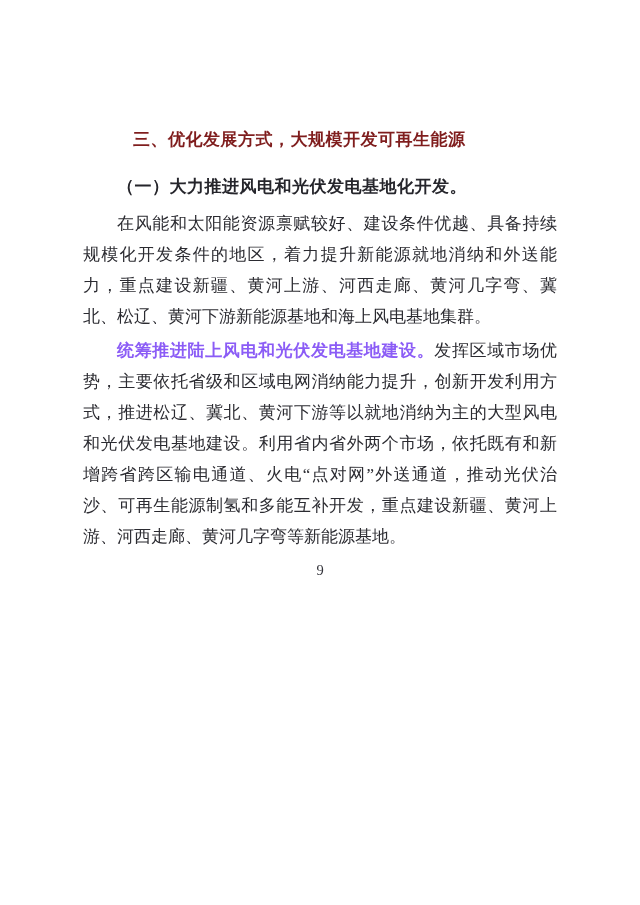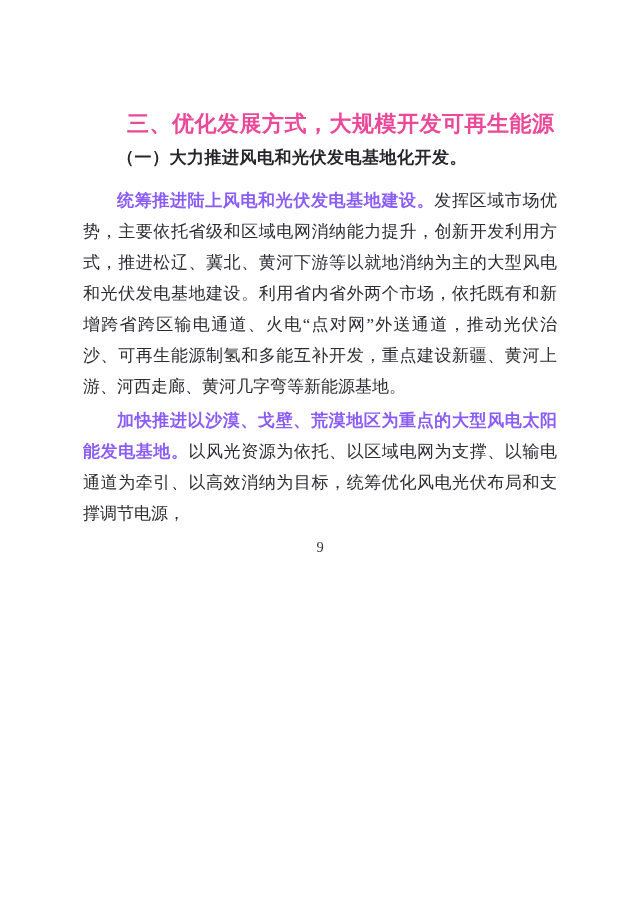--- a/index.html
+++ b/index.html
@@ -14,37 +14,37 @@
     background: #ffffff;
     box-sizing: border-box;
     padding: 108px 83px 0 83px;
     font-family: "Liberation Serif", serif;
     font-size: 17px;
     line-height: 31px;
     color: #2b2b31;
     overflow: hidden;
   }
   .section-heading {
-    margin: 0;
+    margin: 16px;
     font-family: "Liberation Sans", sans-serif;
     font-weight: bold;
-    font-size: 22px;
+    font-size: 17px;
     line-height: 31px;
-    color: #ec4899;
+    color: #7f1d1d;
     text-indent: 2em;
     letter-spacing: 0.5px;
   }
   .para {
     margin: 3px 0 0 0;
     text-indent: 2em;
     text-align: justify;
     word-break: break-all;
   }
   .subsection-heading {
-    margin: 3px 0 12px 0;
+    margin: 3px 0 6px 0;
     text-indent: 2em;
     font-weight: bold;
     color: #25252b;
     letter-spacing: 0.5px;
   }
   .lead-bold {
     font-weight: bold;
     color: #8b5cf6;
   }
   .page-footer {
@@ -59,20 +59,20 @@
 </head>
 <body>
 
 <div class="page">
 
   <h2 class="section-heading">三、优化发展方式，大规模开发可再生能源</h2>
 
 
   <p class="subsection-heading">（一）大力推进风电和光伏发电基地化开发。</p>
 
+  <p class="para"><span>在风能和太阳能资源禀赋较好、建设条件优越、具备持续规模化开发条件的地区，着力提升新能源就地消纳和外送能力，重点建设新疆、黄河上游、河西走廊、黄河几字弯、冀北、松辽、黄河下游新能源基地和海上风电基地集群。</span></p>
 
   <p class="para"><span class="lead-bold">统筹推进陆上风电和光伏发电基地建设。</span><span>发挥区域市场优势，主要依托省级和区域电网消纳能力提升，创新开发利用方式，推进松辽、冀北、黄河下游等以就地消纳为主的大型风电和光伏发电基地建设。利用省内省外两个市场，依托既有和新增跨省跨区输电通道、火电“点对网”外送通道，推动光伏治沙、可再生能源制氢和多能互补开发，重点建设新疆、黄河上游、河西走廊、黄河几字弯等新能源基地。</span></p>
 
-  <p class="para"><span class="lead-bold">加快推进以沙漠、戈壁、荒漠地区为重点的大型风电太阳能发电基地。</span><span>以风光资源为依托、以区域电网为支撑、以输电通道为牵引、以高效消纳为目标，统筹优化风电光伏布局和支撑调节电源，</span></p>
 
   <p class="page-footer">9</p>
 
 </div>
 
 </body></html>

